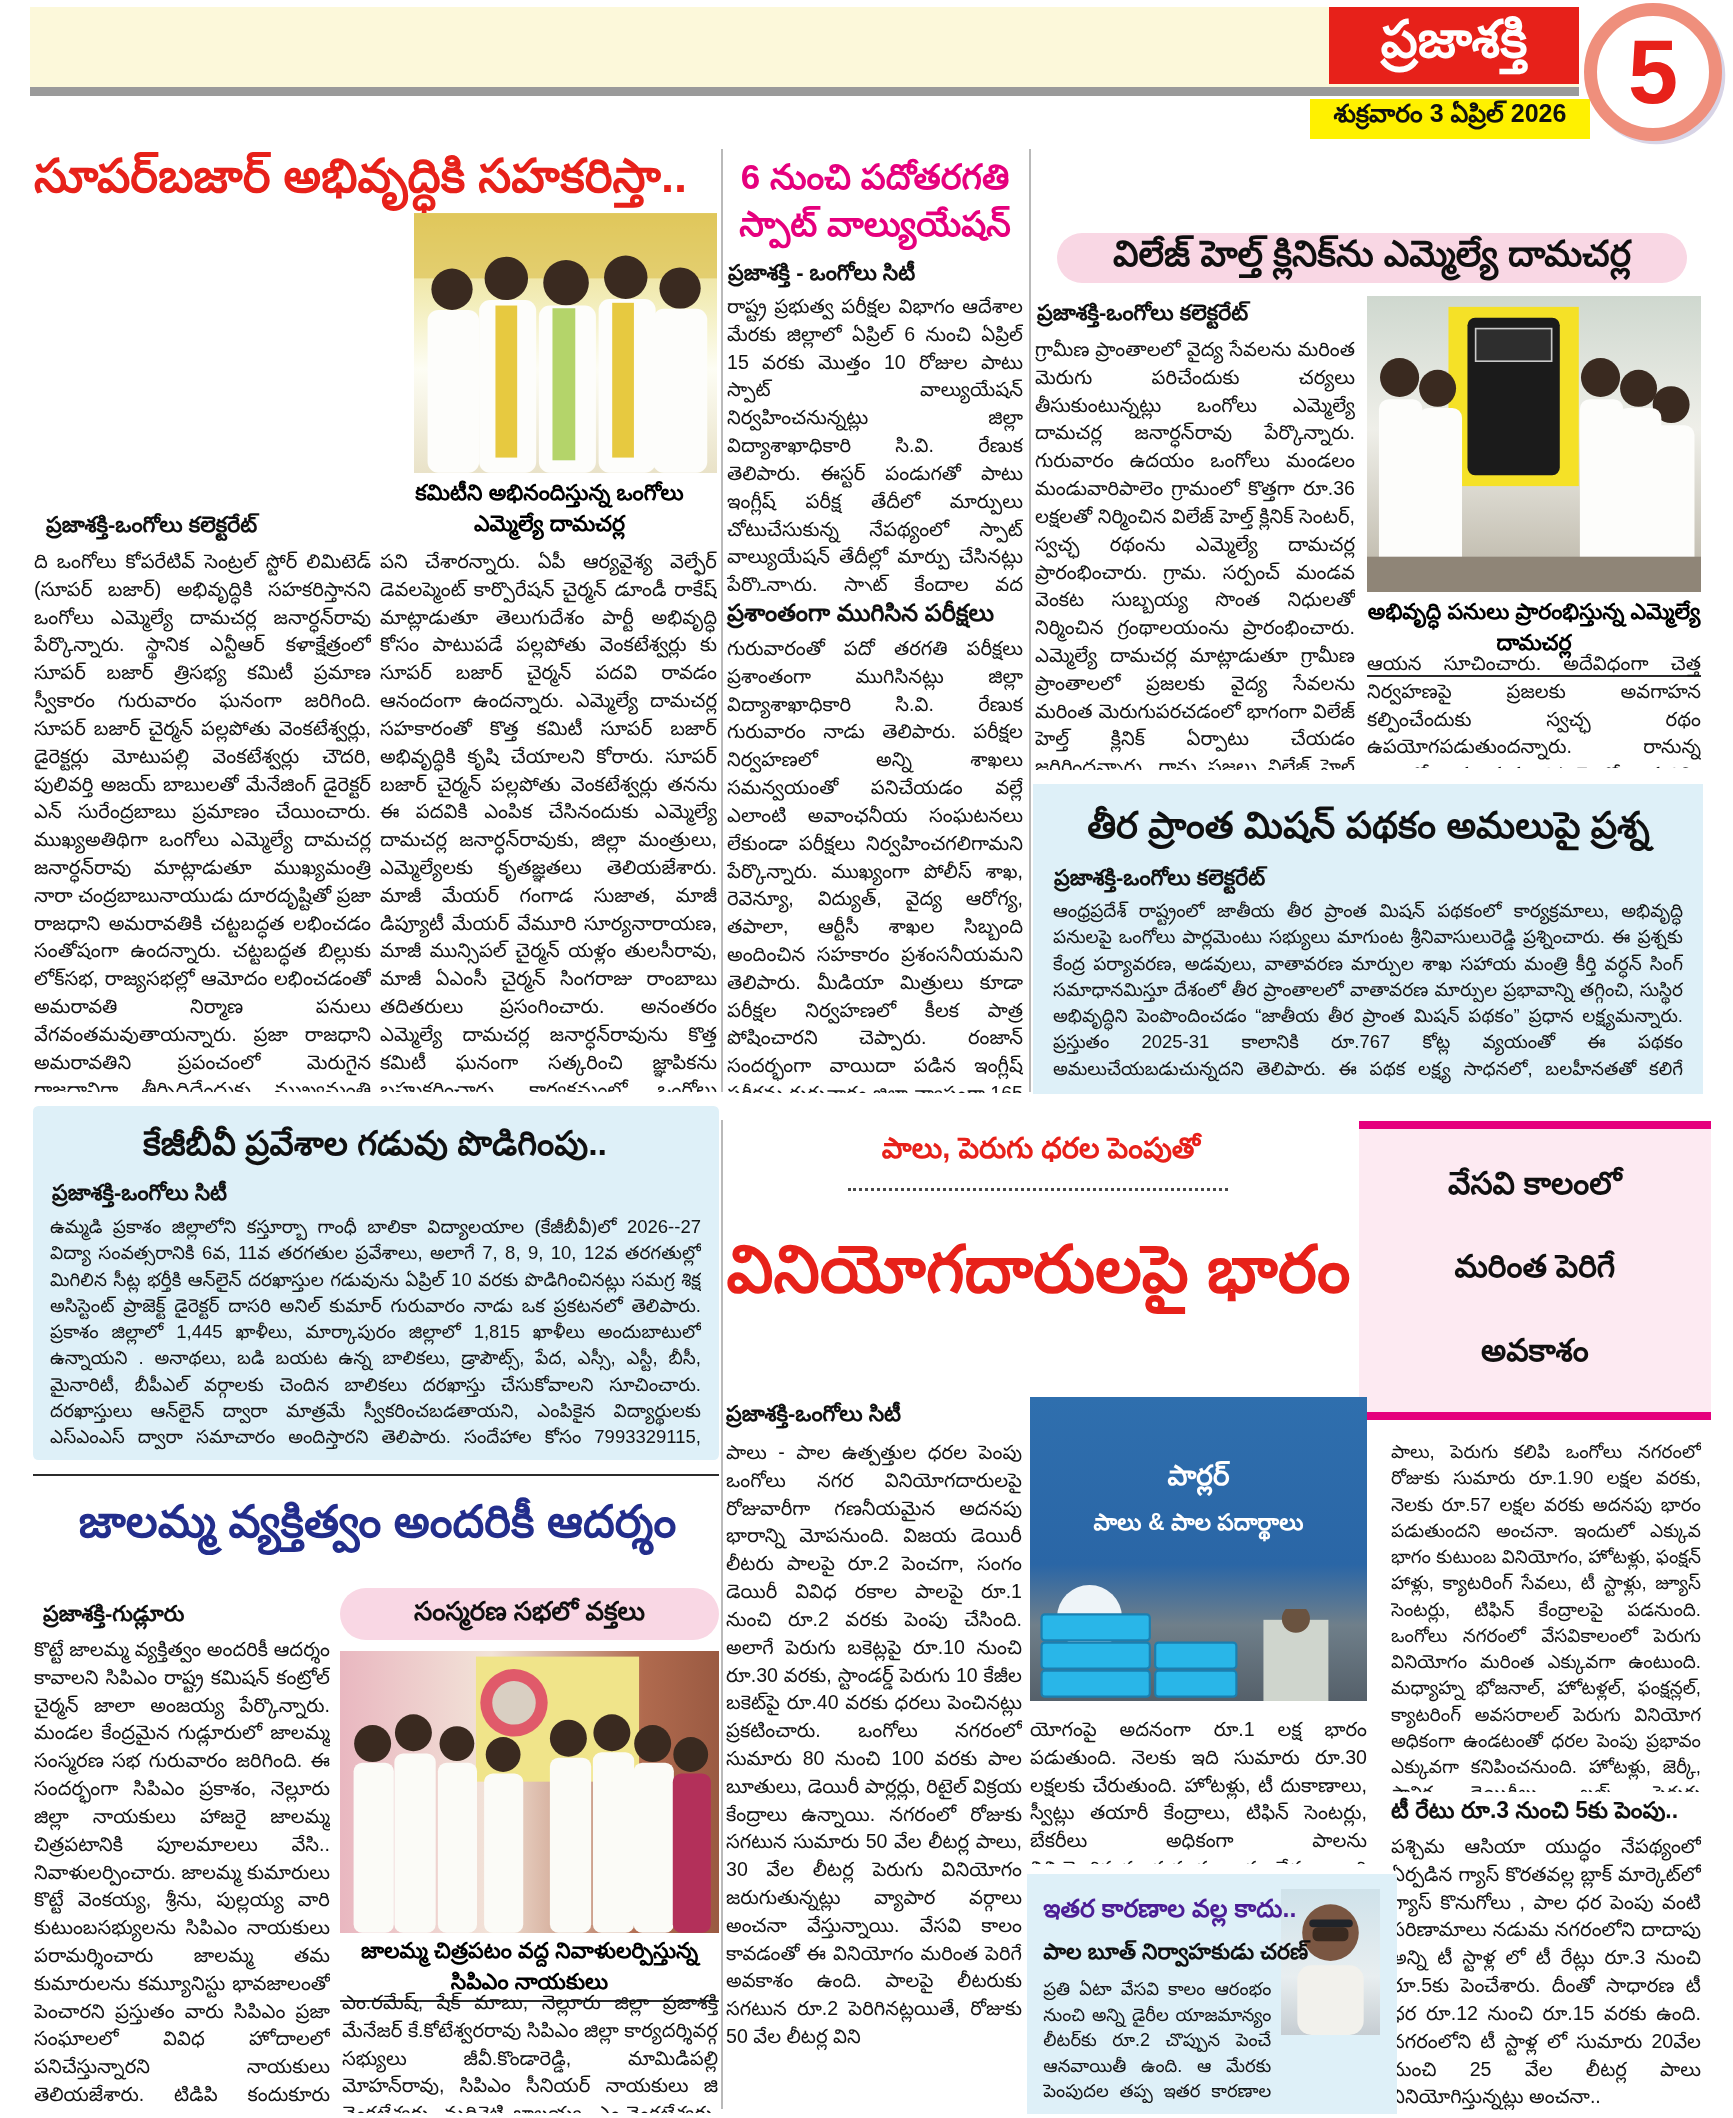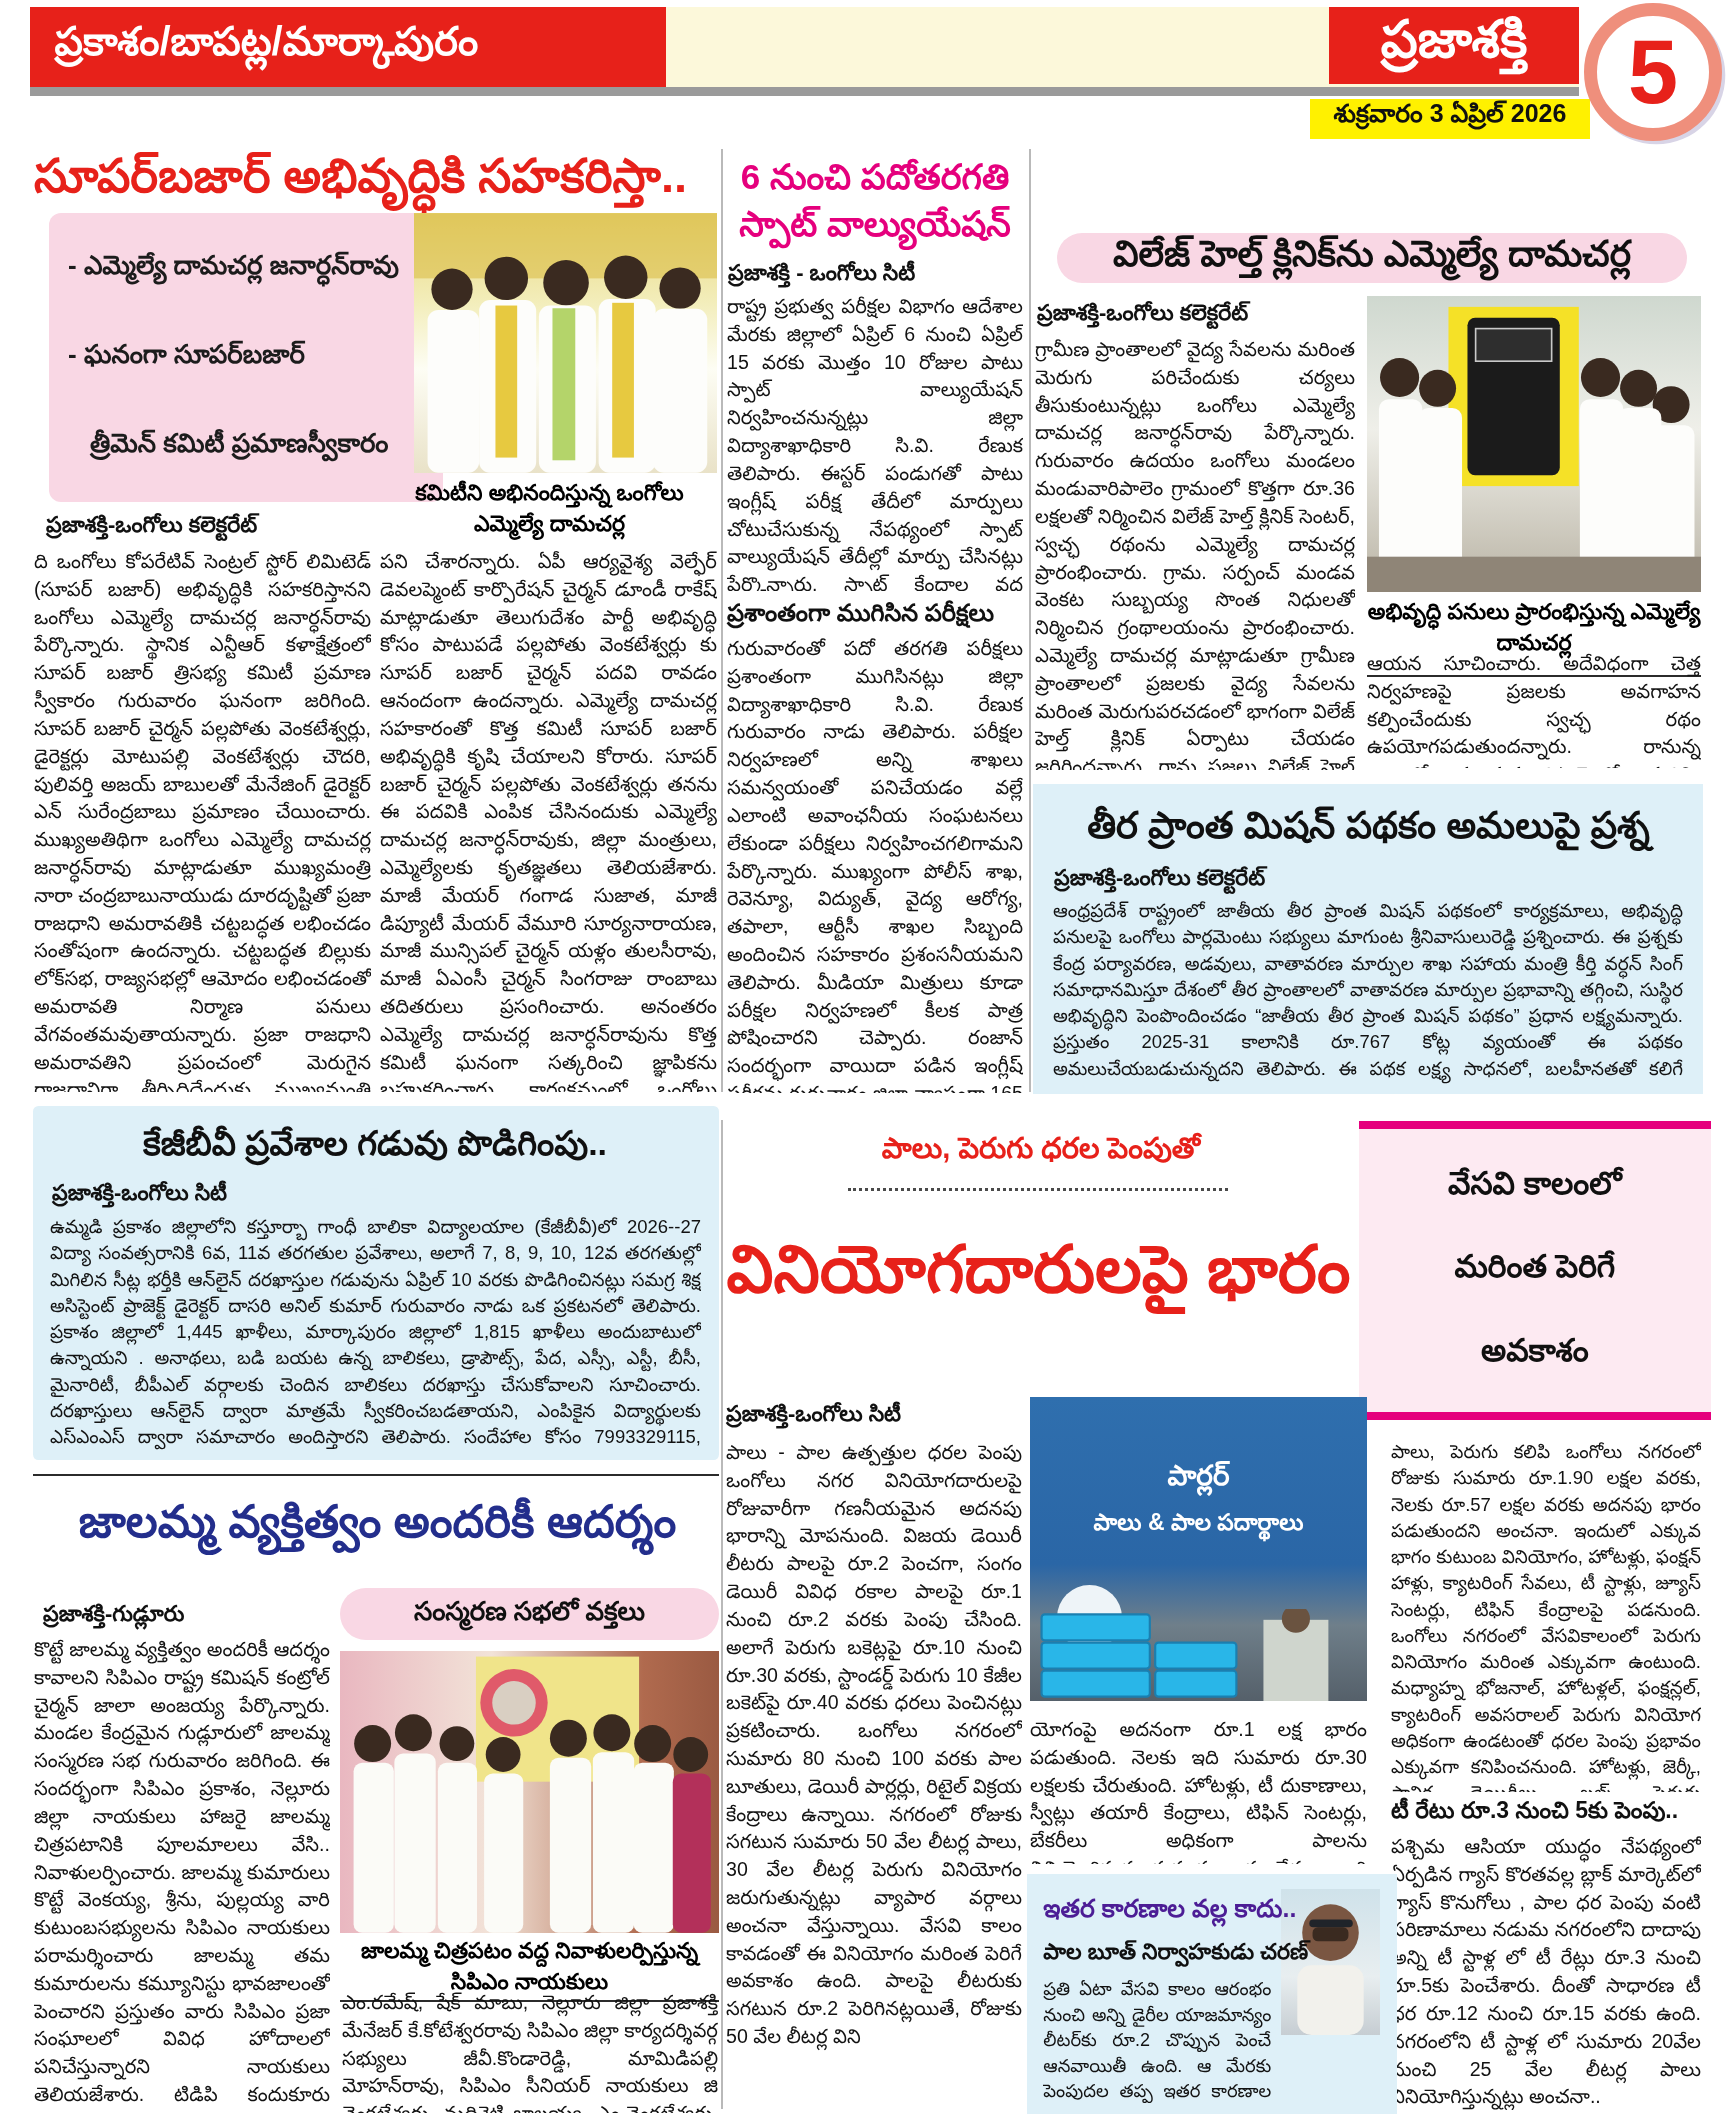--- a/index.html
+++ b/index.html
@@ -42,44 +42,36 @@
   .photo{position:absolute;overflow:hidden;}
   .ph-frame{width:100%;height:100%;}
   .board-line{color:#fff;font-weight:bold;text-align:center;}
 </style>
 </head>
 <body>
 
 <div class="sheet">
 
   <div class="abs cream" style="left:30px;top:6.5px;width:1549px;height:80px;"></div>
-  <div class="abs red-box edition" style="left:30px;top:6.5px;width:611px;height:80px;">
-    <span>ప్రకాశం/బాపట్ల/మార్కాపురం</span>
-  </div>
   <div class="abs red-box masthead" style="left:1329px;top:6.5px;width:250px;height:77px;">
     <span>ప్రజాశక్తి</span>
   </div>
   <div class="abs gray-bar" style="left:30px;top:87px;width:1549px;height:8.7px;"></div>
   <div class="abs date-box" style="left:1310px;top:99px;width:280px;height:40px;">
     <span>శుక్రవారం 3 ఏప్రిల్ 2026</span>
   </div>
   <div class="abs page-circle" style="left:1584px;top:3.3px;width:112px;height:112px;">
     <span>5</span>
   </div>
 
   <div class="abs rule-v" style="left:721px;top:149px;height:943px;"></div>
   <div class="abs rule-v" style="left:1029px;top:149px;height:943px;"></div>
   <div class="abs rule-v" style="left:721px;top:1120px;height:989px;"></div>
 
   <div class="abs hl-red" style="left:34px;top:148px;width:685px;font-size:47px;">సూపర్‌బజార్ అభివృద్ధికి సహకరిస్తా..</div>
-  <div class="abs pink-box" style="left:49px;top:213px;width:356px;height:267px;display:flex;flex-direction:column;justify-content:space-around;padding:11px 19px;">
-    <div class="bold" style="font-size:26px;color:#1c1c1c;">- ఎమ్మెల్యే దామచర్ల జనార్ధన్‌రావు</div>
-    <div class="bold" style="font-size:26px;color:#1c1c1c;">- ఘనంగా సూపర్‌బజార్</div>
-    <div class="bold" style="font-size:26px;color:#1c1c1c;padding-left:22px;">త్రీమెన్ కమిటీ ప్రమాణస్వీకారం</div>
-  </div>
   <div class="photo" style="left:414px;top:213px;width:303px;height:260px;background:linear-gradient(180deg,#e8d77c 0%,#f3eebc 35%,#fdfdf4 60%,#e9e2c8 100%);">
     <svg class="ph-frame" viewBox="0 0 558 478" xmlns="http://www.w3.org/2000/svg">
       <rect x="0" y="0" width="558" height="120" fill="#d8b93f" opacity="0.55"></rect>
       <g fill="#3a2a20">
         <circle cx="70" cy="140" r="38"></circle>
           <circle cx="170" cy="120" r="40"></circle>
           <circle cx="280" cy="128" r="42"></circle>
           <circle cx="390" cy="118" r="40"></circle>
           <circle cx="490" cy="138" r="38"></circle>
       </g>

